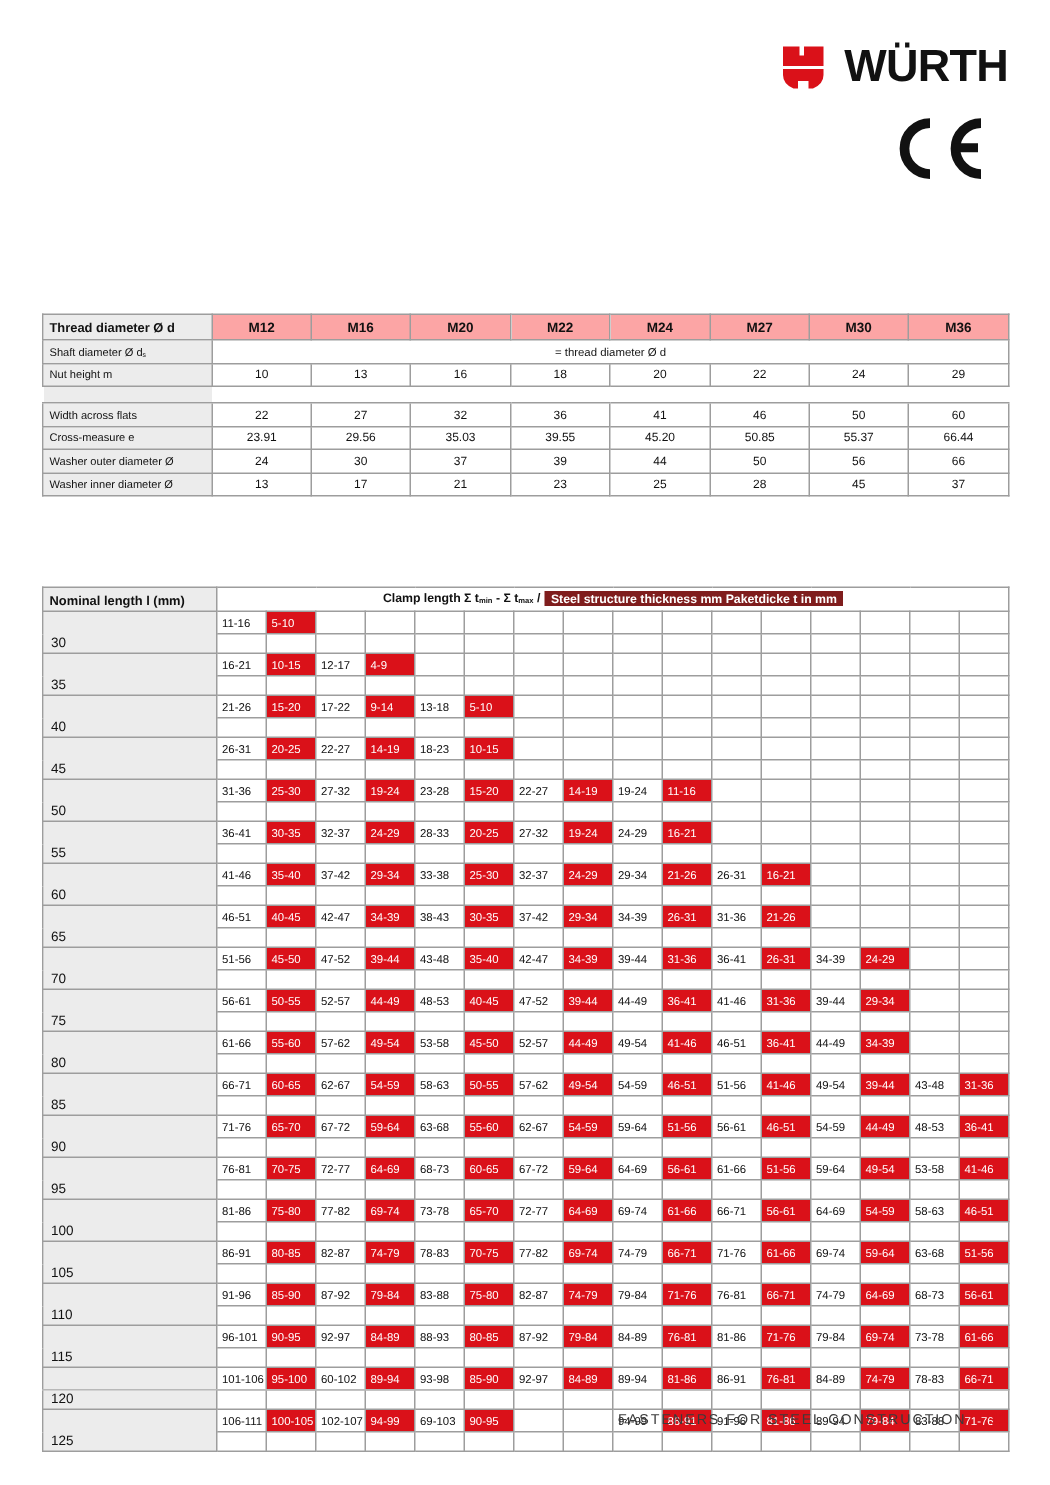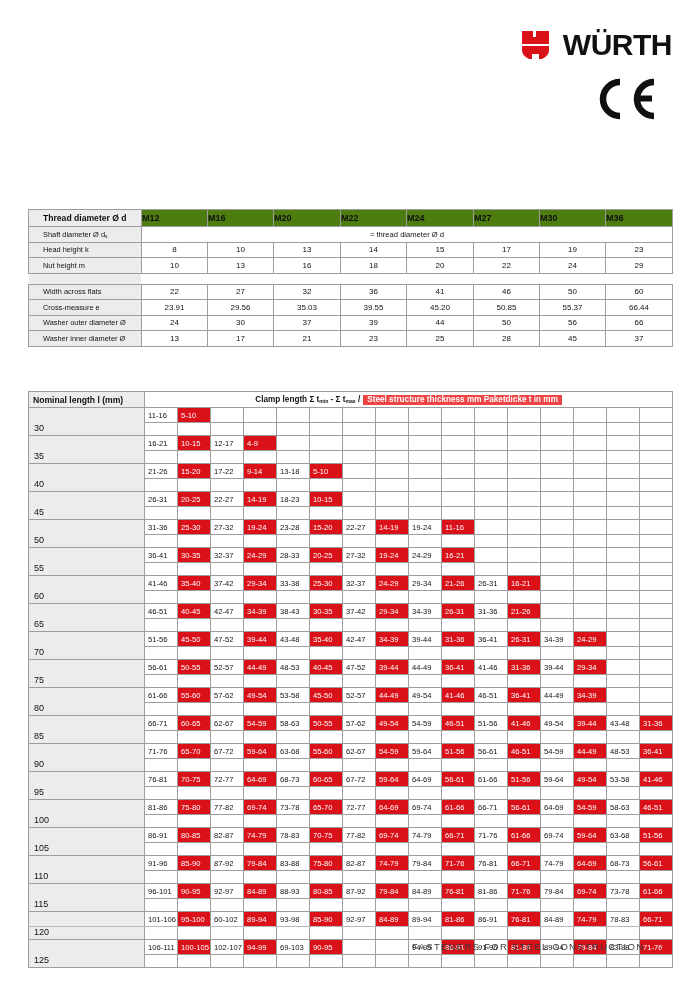--- a/index.html
+++ b/index.html
@@ -54,26 +54,26 @@
     padding: 0;
     font-weight: normal;
     overflow: hidden;
     white-space: nowrap;
   }
 
   
   #dim-table { left: 28px; top: 209px; width: 644px; }
   #dim-table td { height: 15.5px; }
   #dim-table .rowhead {
-    background: #ececec; text-align: left; padding-left: 14px;
+    background: #ececec; text-align: left; padding-left: 4px;
     font-size: 7.4px;
   }
   #dim-table .hdr-row td {
-    font-weight: bold; font-size: 9px; text-align: left;
-    background: #4d7c0f; height: 17px;
+    font-weight: bold; font-size: 9px; text-align: center;
+    background: #fca5a5; height: 17px;
   }
   #dim-table .hdr-row td.rowhead {
     text-align: left; font-size: 8.6px; background: #ececec;
   }
   #dim-table .val { text-align: center; font-size: 8px; }
   #dim-table .span-note { text-align: center; font-size: 7.6px; margin-left: 16px; }
   #dim-table .gap td { height: 11px; background: #ffffff; border-left-color: transparent; border-right-color: transparent; }
   #dim-table .gap td.rowhead { background: #ececec; }
   sub { font-size: 0.62em; vertical-align: -0.22em; }
 
@@ -83,21 +83,21 @@
   #clamp-table .nom-head {
     background: #ececec; font-weight: bold; font-size: 8.6px;
     text-align: left; padding-left: 4px; height: 16px;
   }
   #clamp-table .clamp-head {
     background: #ffffff; height: 16px; text-align: center;
     font-weight: bold; font-size: 8.2px; padding: 0 3px;
   }
   .clamp-head-inner { display: flex; align-items: center; justify-content: center; gap: 3px; }
   .clamp-head-red {
-    background: #ef4444; color: #ffffff; padding: 0.5px 4px; font-weight: bold;
+    background: #7f1d1d; color: #ffffff; padding: 0.5px 4px; font-weight: bold;
     font-size: 8.2px; white-space: nowrap;
   }
   #clamp-table td.nom {
     background: #ececec; text-align: left; padding-left: 5px;
     font-size: 9px; vertical-align: bottom; padding-bottom: 2px;
   }
   #clamp-table td.wh { background: #ffffff; color: #111; text-align: left; padding-left: 3px; font-size: 7.6px; }
   #clamp-table td.rd { background: #da1119; color: #ffffff; text-align: left; padding-left: 3px; font-size: 7.6px; }
   #clamp-table td.em { background: #ffffff; }
   #clamp-table tr.spacer td { height: 13px; background: #ffffff; }
@@ -163,31 +163,20 @@
           <td>M24</td>
           <td>M27</td>
           <td>M30</td>
           <td>M36</td>
         </tr>
         <tr>
           <td class="rowhead">Shaft diameter Ø d<sub>s</sub></td>
           <td class="span-note" colspan="8">= thread diameter  Ø d</td>
         </tr>
         <tr>
-          <td class="rowhead">Head height k</td>
-          <td class="val">8</td>
-          <td class="val">10</td>
-          <td class="val">13</td>
-          <td class="val">14</td>
-          <td class="val">15</td>
-          <td class="val">17</td>
-          <td class="val">19</td>
-          <td class="val">23</td>
-        </tr>
-        <tr>
           <td class="rowhead">Nut height m</td>
           <td class="val">10</td>
           <td class="val">13</td>
           <td class="val">16</td>
           <td class="val">18</td>
           <td class="val">20</td>
           <td class="val">22</td>
           <td class="val">24</td>
           <td class="val">29</td>
         </tr>

